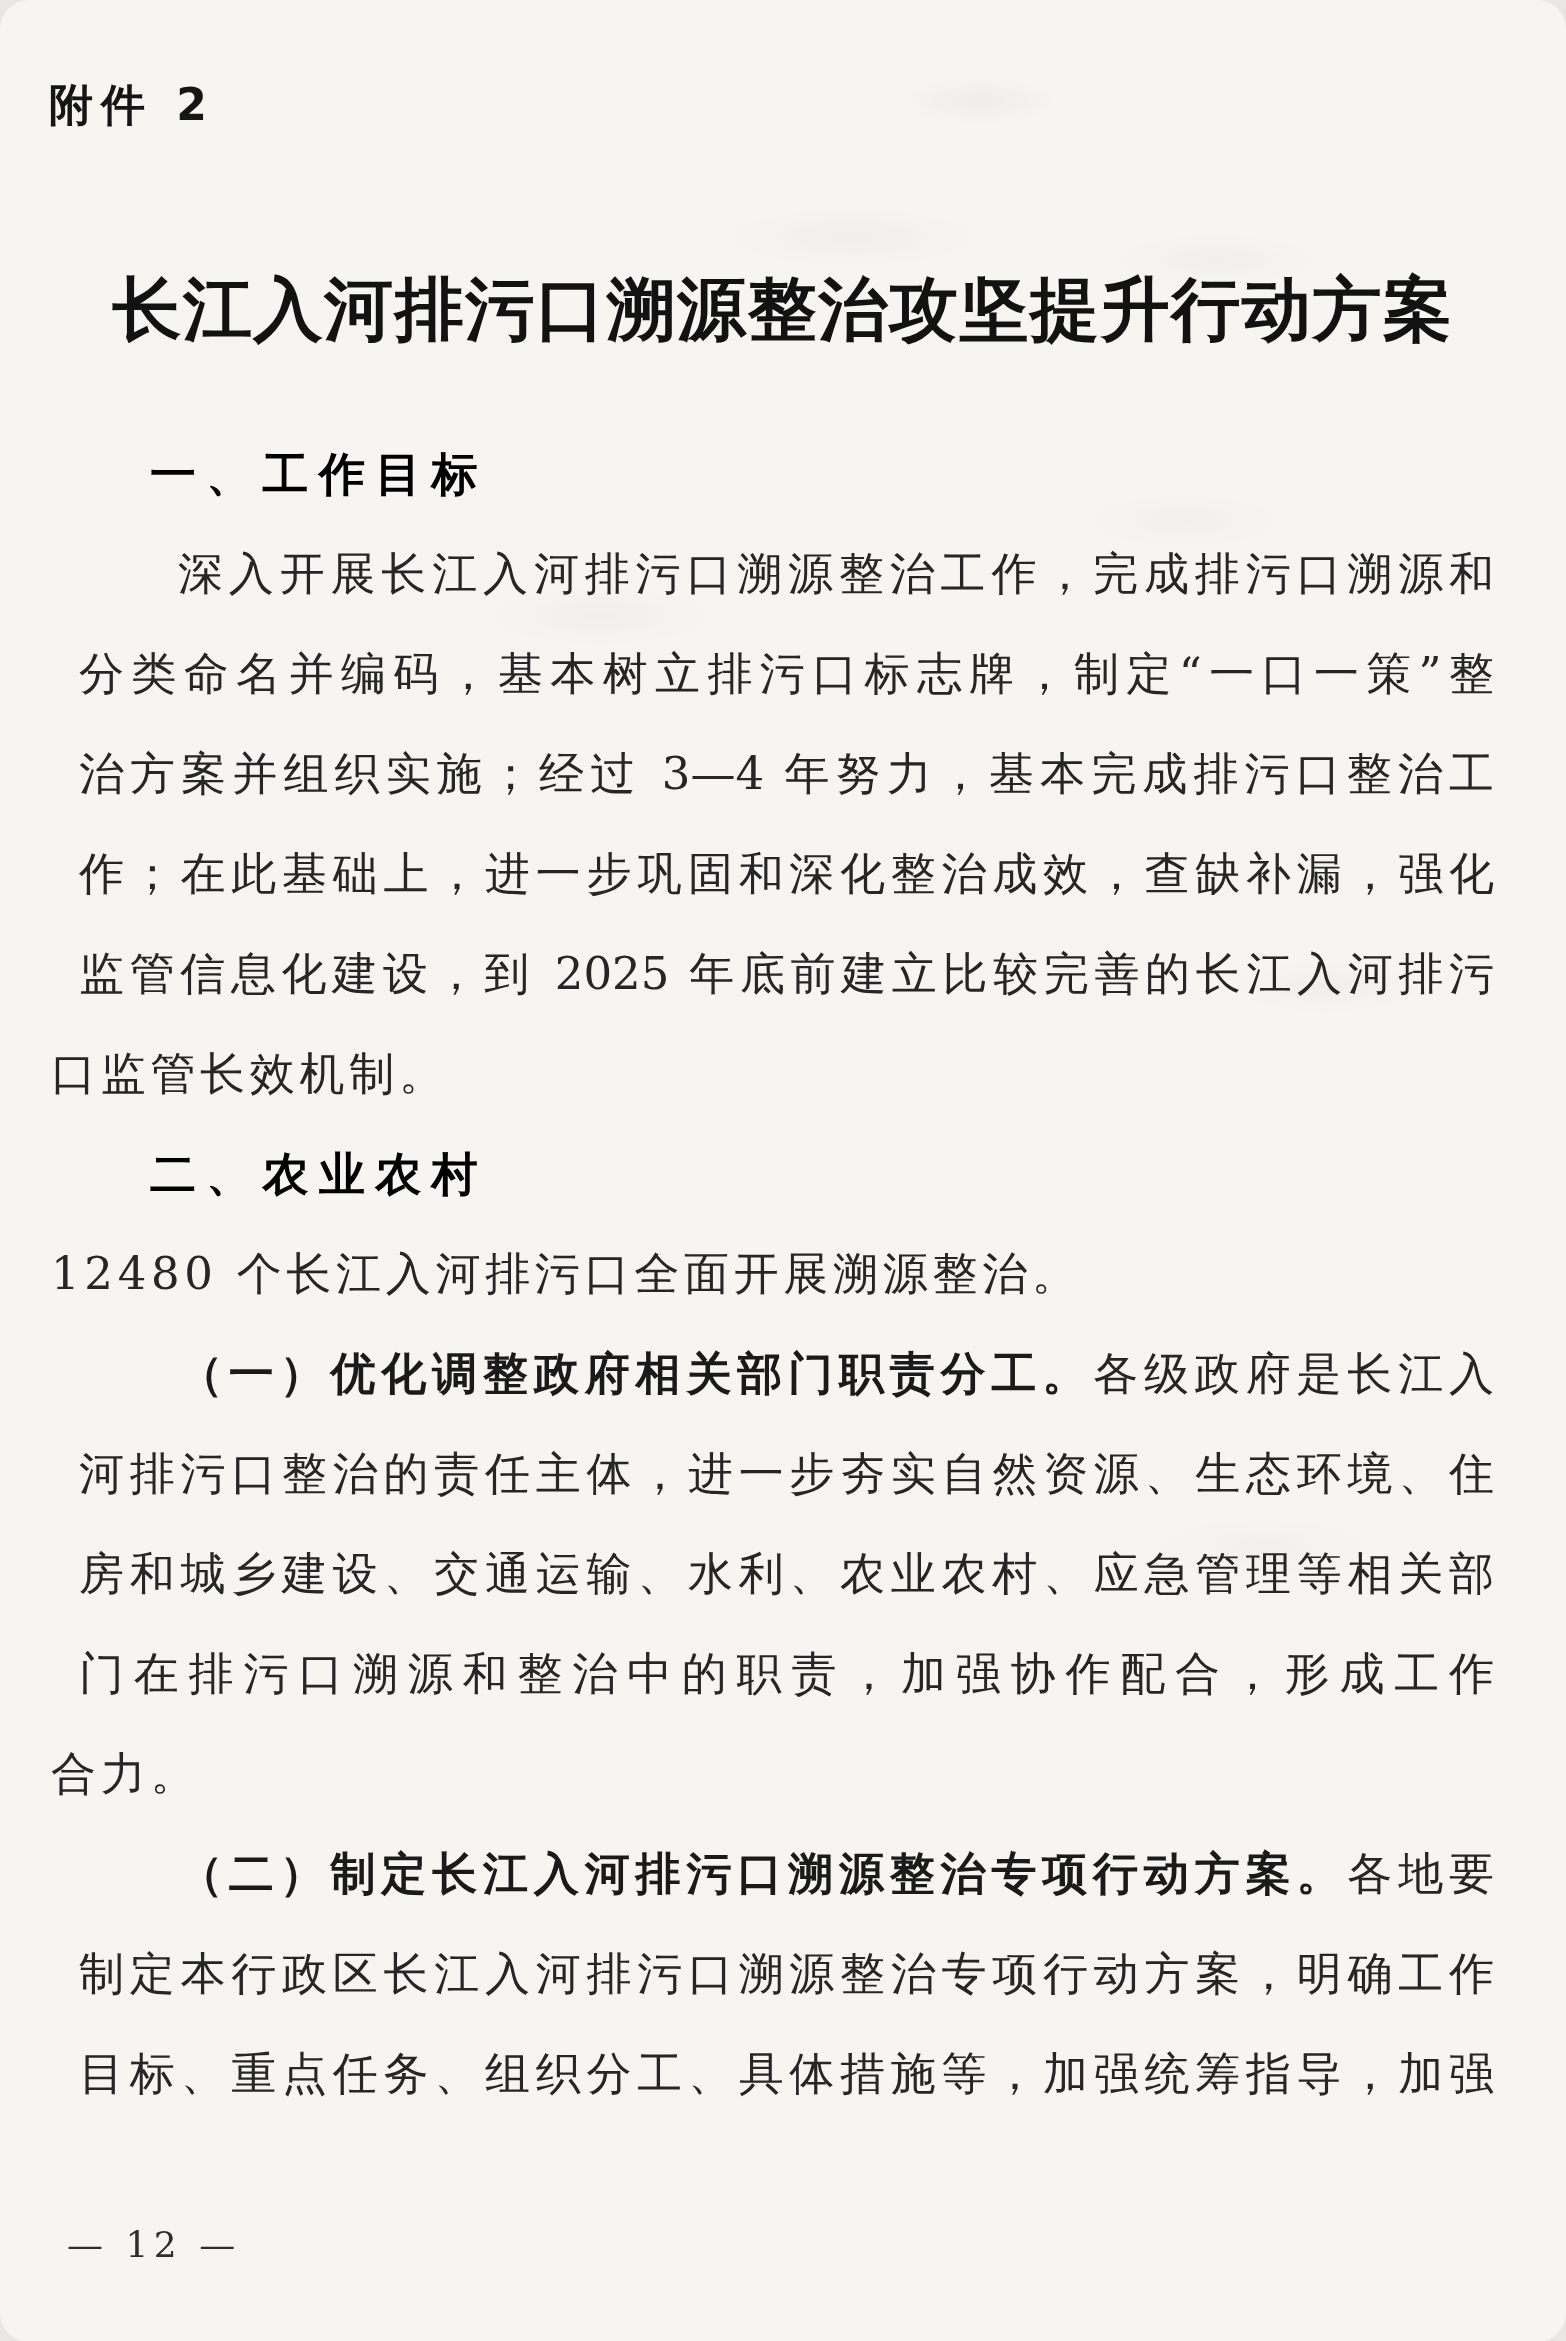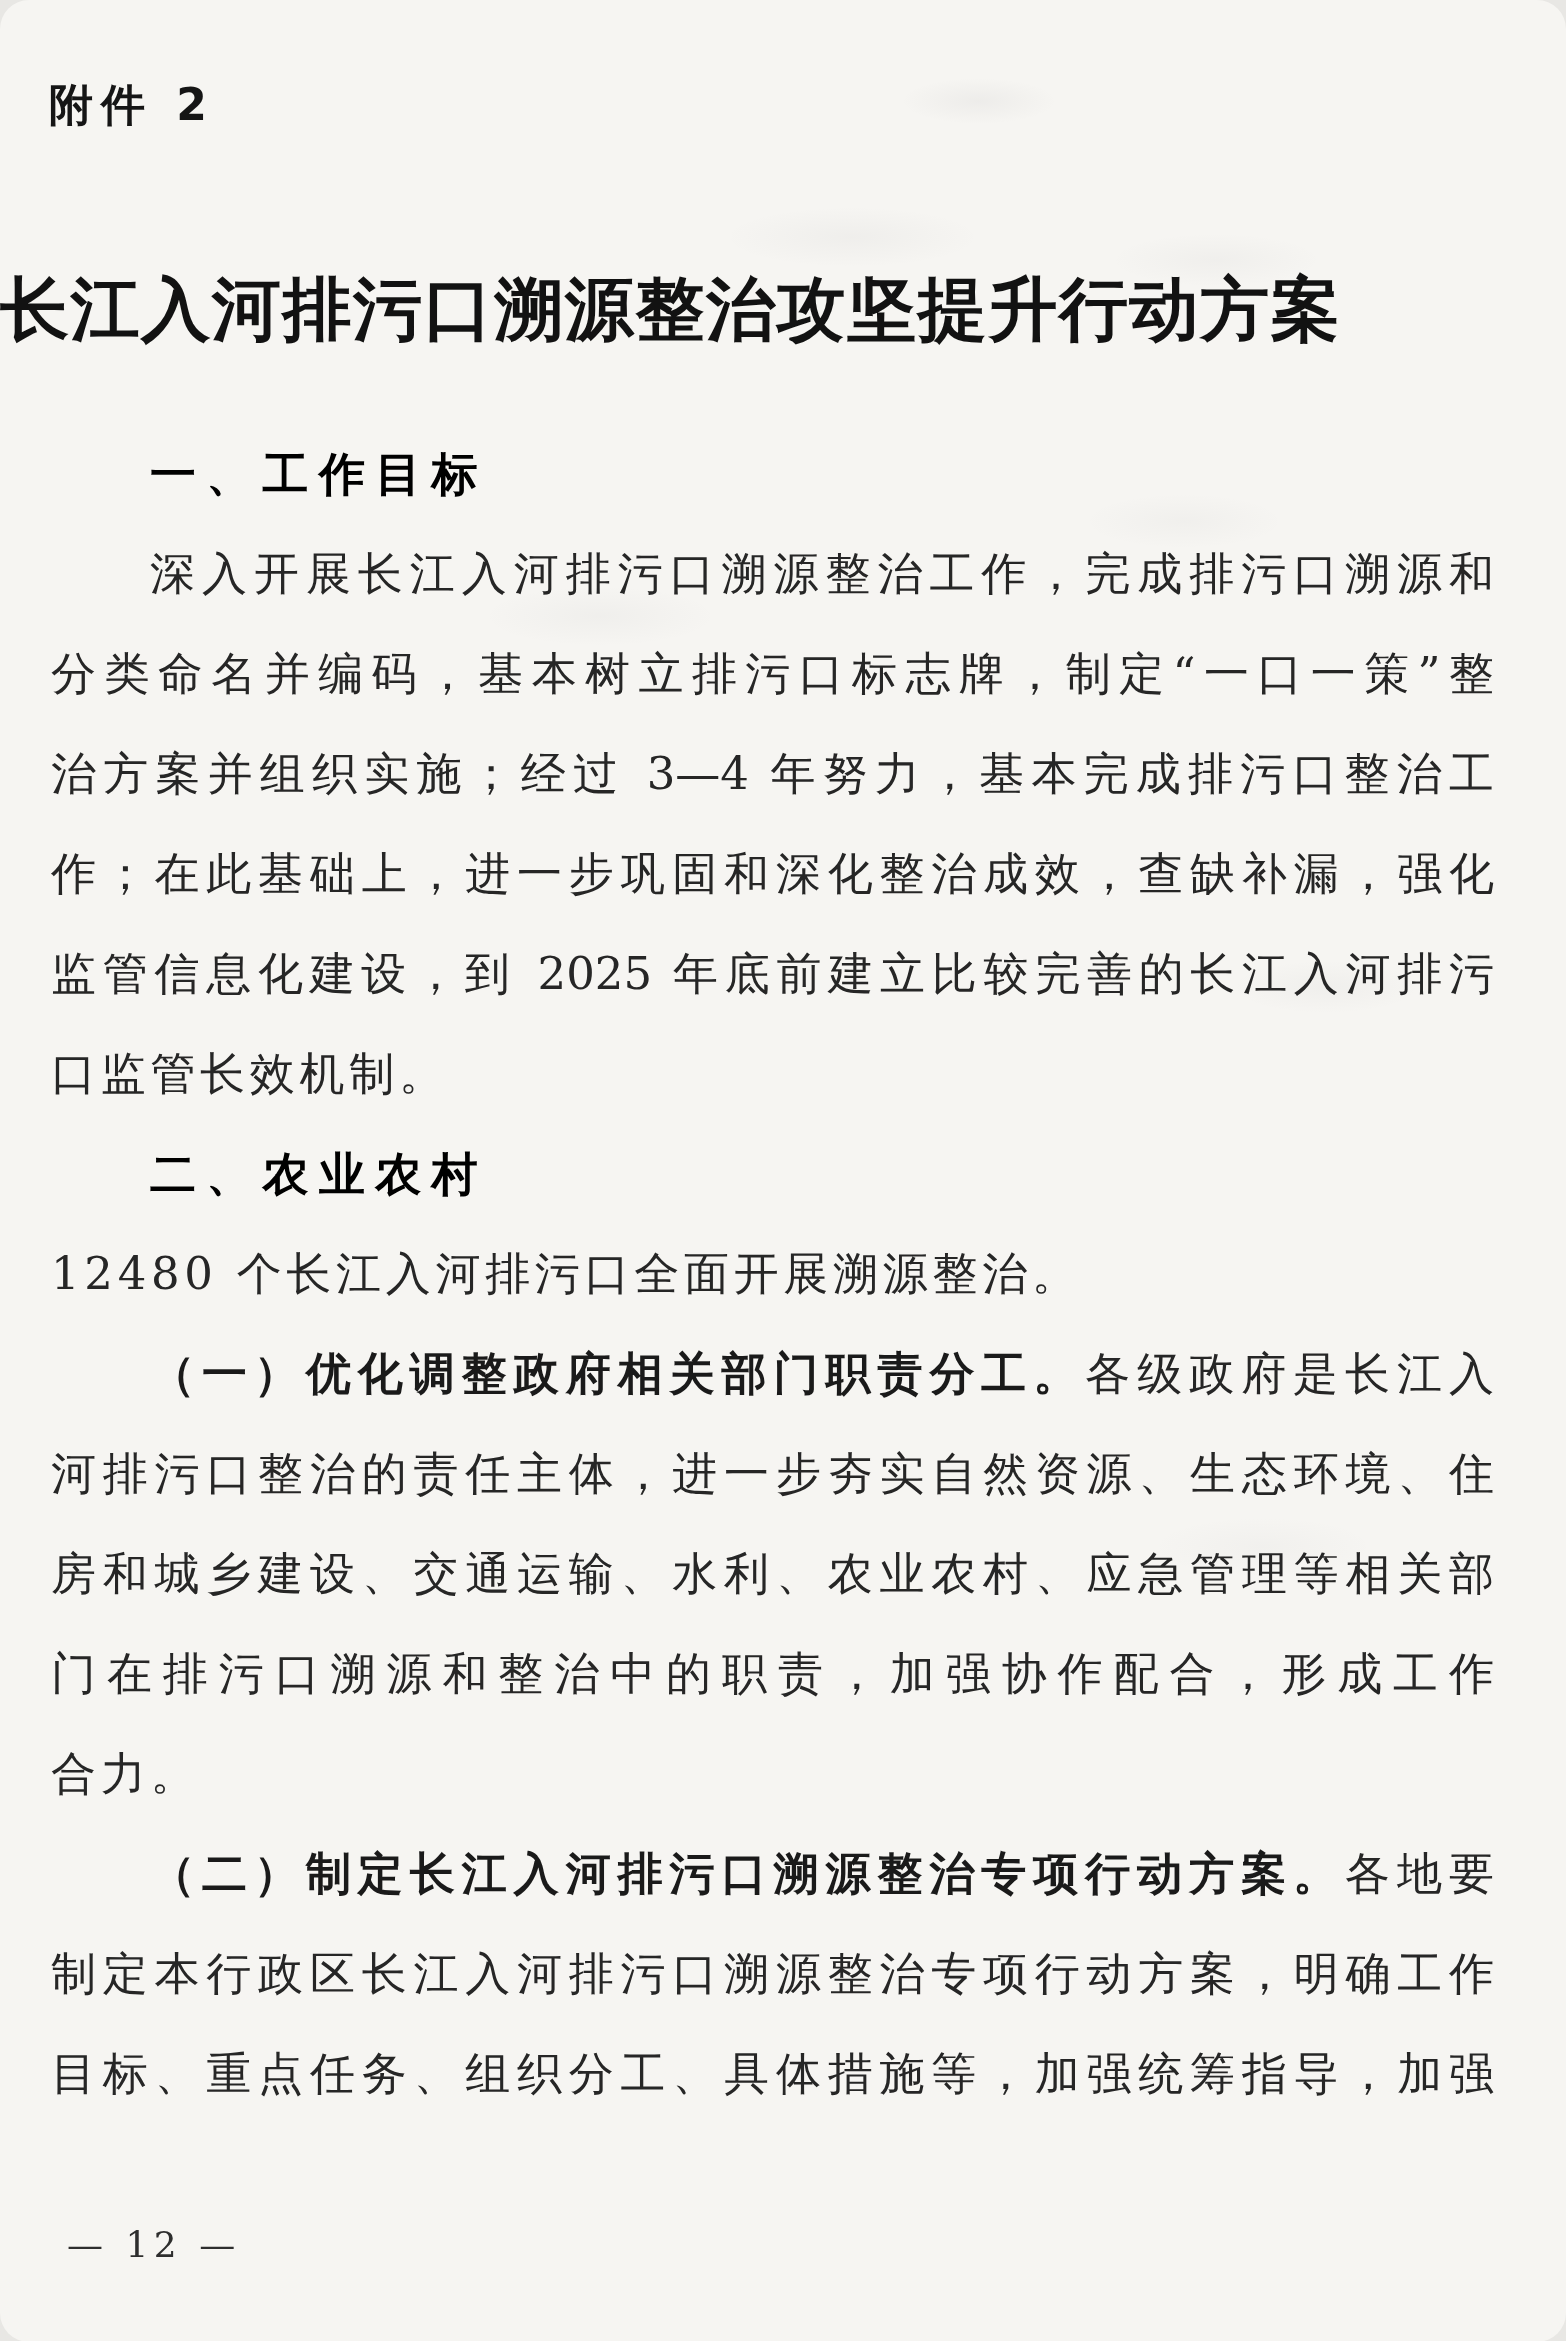--- a/index.html
+++ b/index.html
@@ -42,20 +42,21 @@
     font-size: 44px;
     letter-spacing: 8px;
     color: #151515;
     white-space: nowrap;
   }
   .title {
     position: absolute;
     left: 0;
     right: 0;
     top: 264px;
+    text-align: center;
     font-family: "DejaVu Serif", "Liberation Serif", serif;
     font-weight: 700;
     font-size: 69px;
     letter-spacing: 1.6px;
     color: #121212;
     white-space: nowrap;
   }
   .content {
     position: absolute;
     left: 51px;
@@ -67,20 +68,21 @@
     line-height: 100px;
     font-size: 45px;
     letter-spacing: 4.7px;
     overflow: hidden;
   }
   .line.fill {
     text-align: justify;
     text-align-last: justify;
     text-justify: inter-character;
     letter-spacing: 0;
+    margin-left: 28px;
   }
   .line.nowrap { white-space: nowrap; }
   .indent { text-indent: 99px; }
   .heading {
     font-family: "DejaVu Sans", "Liberation Sans", sans-serif;
     font-weight: 700;
     font-size: 46px;
     letter-spacing: 10.3px;
     color: #000000;
   }

